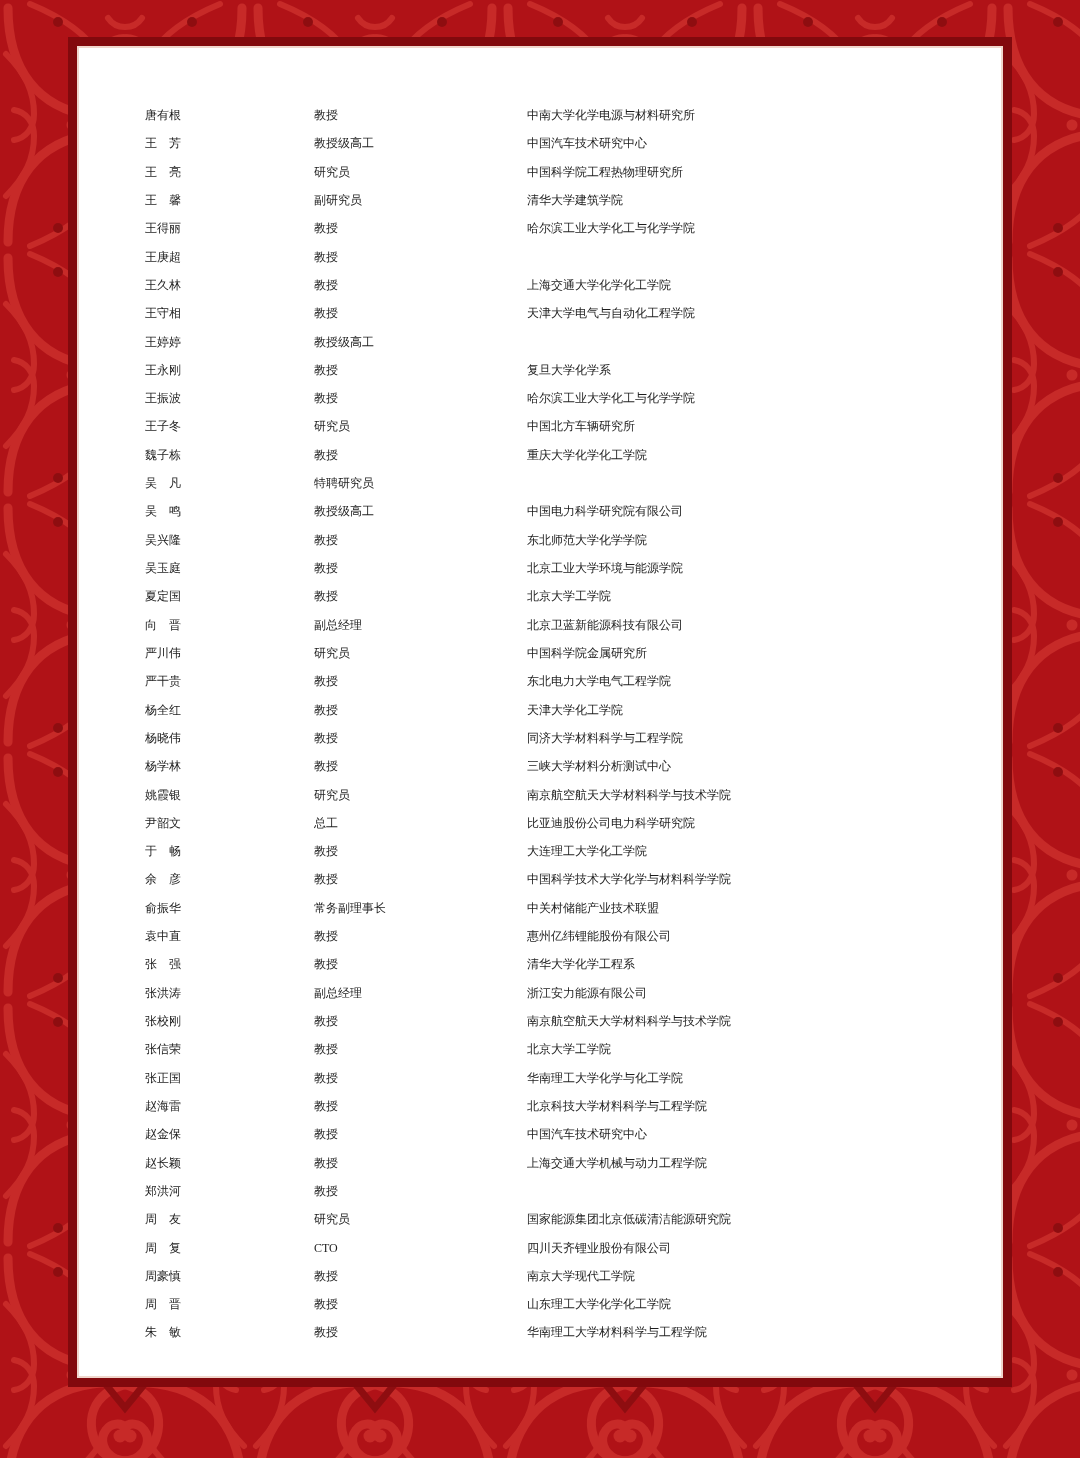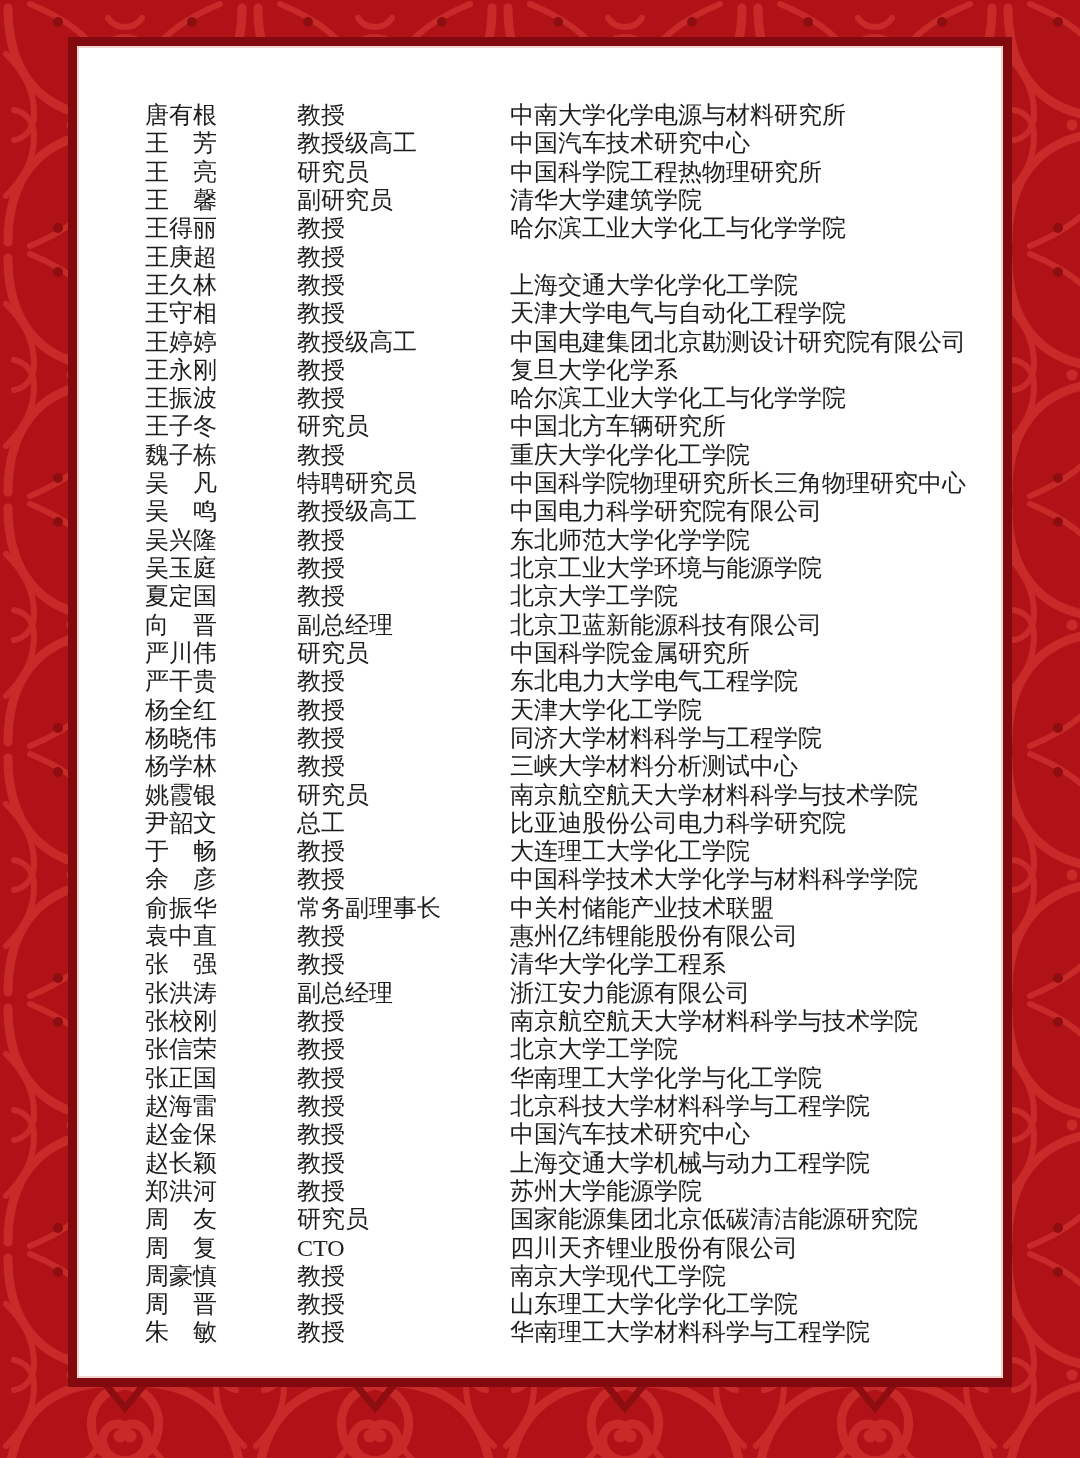--- a/index.html
+++ b/index.html
@@ -34,26 +34,26 @@
   .directory {
     position: absolute;
     left: 66px;
     top: 53px;
     right: 20px;
   }
   .row {
     display: flex;
     height: 28.32px;
     line-height: 28.32px;
-    font-size: 24px;
+    font-size: 12px;
     color: #1d1d1d;
     white-space: nowrap;
   }
   .col.name  { width: 152px; flex: 0 0 auto; }
-  .col.title { width: 213px; flex: 0 0 auto; }
+  .col.title { width: 213px; flex: 0 0 auto; margin-left: 17px; }
   .col.aff   { flex: 1 1 auto; }
 </style>
 </head>
 <body>
 
 <svg class="bg-pattern" width="1080" height="1458" viewBox="0 0 1080 1458" xmlns="http://www.w3.org/2000/svg" xmlns:xlink="http://www.w3.org/1999/xlink" aria-hidden="true">
   <defs>
     <g id="scroll">
       <path d="M8,242 C8,180 38,142 92,134 C138,127 163,151 158,181 C154,204 133,216 116,209 C103,203 99,189 106,180 C111,173 121,172 126,178" fill="none" stroke="#c72a28" stroke-width="9" stroke-linecap="round"></path>
       <circle cx="130" cy="186" r="6.5" fill="#c72a28"></circle>
@@ -125,21 +125,20 @@
 
   <div class="row">
     <span class="col name">王守相</span>
     <span class="col title">教授</span>
     <span class="col aff">天津大学电气与自动化工程学院</span>
   </div>
 
   <div class="row">
     <span class="col name">王婷婷</span>
     <span class="col title">教授级高工</span>
-    <span class="col aff">中国电建集团北京勘测设计研究院有限公司</span>
   </div>
 
   <div class="row">
     <span class="col name">王永刚</span>
     <span class="col title">教授</span>
     <span class="col aff">复旦大学化学系</span>
   </div>
 
   <div class="row">
     <span class="col name">王振波</span>
@@ -155,21 +154,20 @@
 
   <div class="row">
     <span class="col name">魏子栋</span>
     <span class="col title">教授</span>
     <span class="col aff">重庆大学化学化工学院</span>
   </div>
 
   <div class="row">
     <span class="col name">吴　凡</span>
     <span class="col title">特聘研究员</span>
-    <span class="col aff">中国科学院物理研究所长三角物理研究中心</span>
   </div>
 
   <div class="row">
     <span class="col name">吴　鸣</span>
     <span class="col title">教授级高工</span>
     <span class="col aff">中国电力科学研究院有限公司</span>
   </div>
 
   <div class="row">
     <span class="col name">吴兴隆</span>
@@ -305,21 +303,20 @@
 
   <div class="row">
     <span class="col name">赵长颖</span>
     <span class="col title">教授</span>
     <span class="col aff">上海交通大学机械与动力工程学院</span>
   </div>
 
   <div class="row">
     <span class="col name">郑洪河</span>
     <span class="col title">教授</span>
-    <span class="col aff">苏州大学能源学院</span>
   </div>
 
   <div class="row">
     <span class="col name">周　友</span>
     <span class="col title">研究员</span>
     <span class="col aff">国家能源集团北京低碳清洁能源研究院</span>
   </div>
 
   <div class="row">
     <span class="col name">周　复</span>

